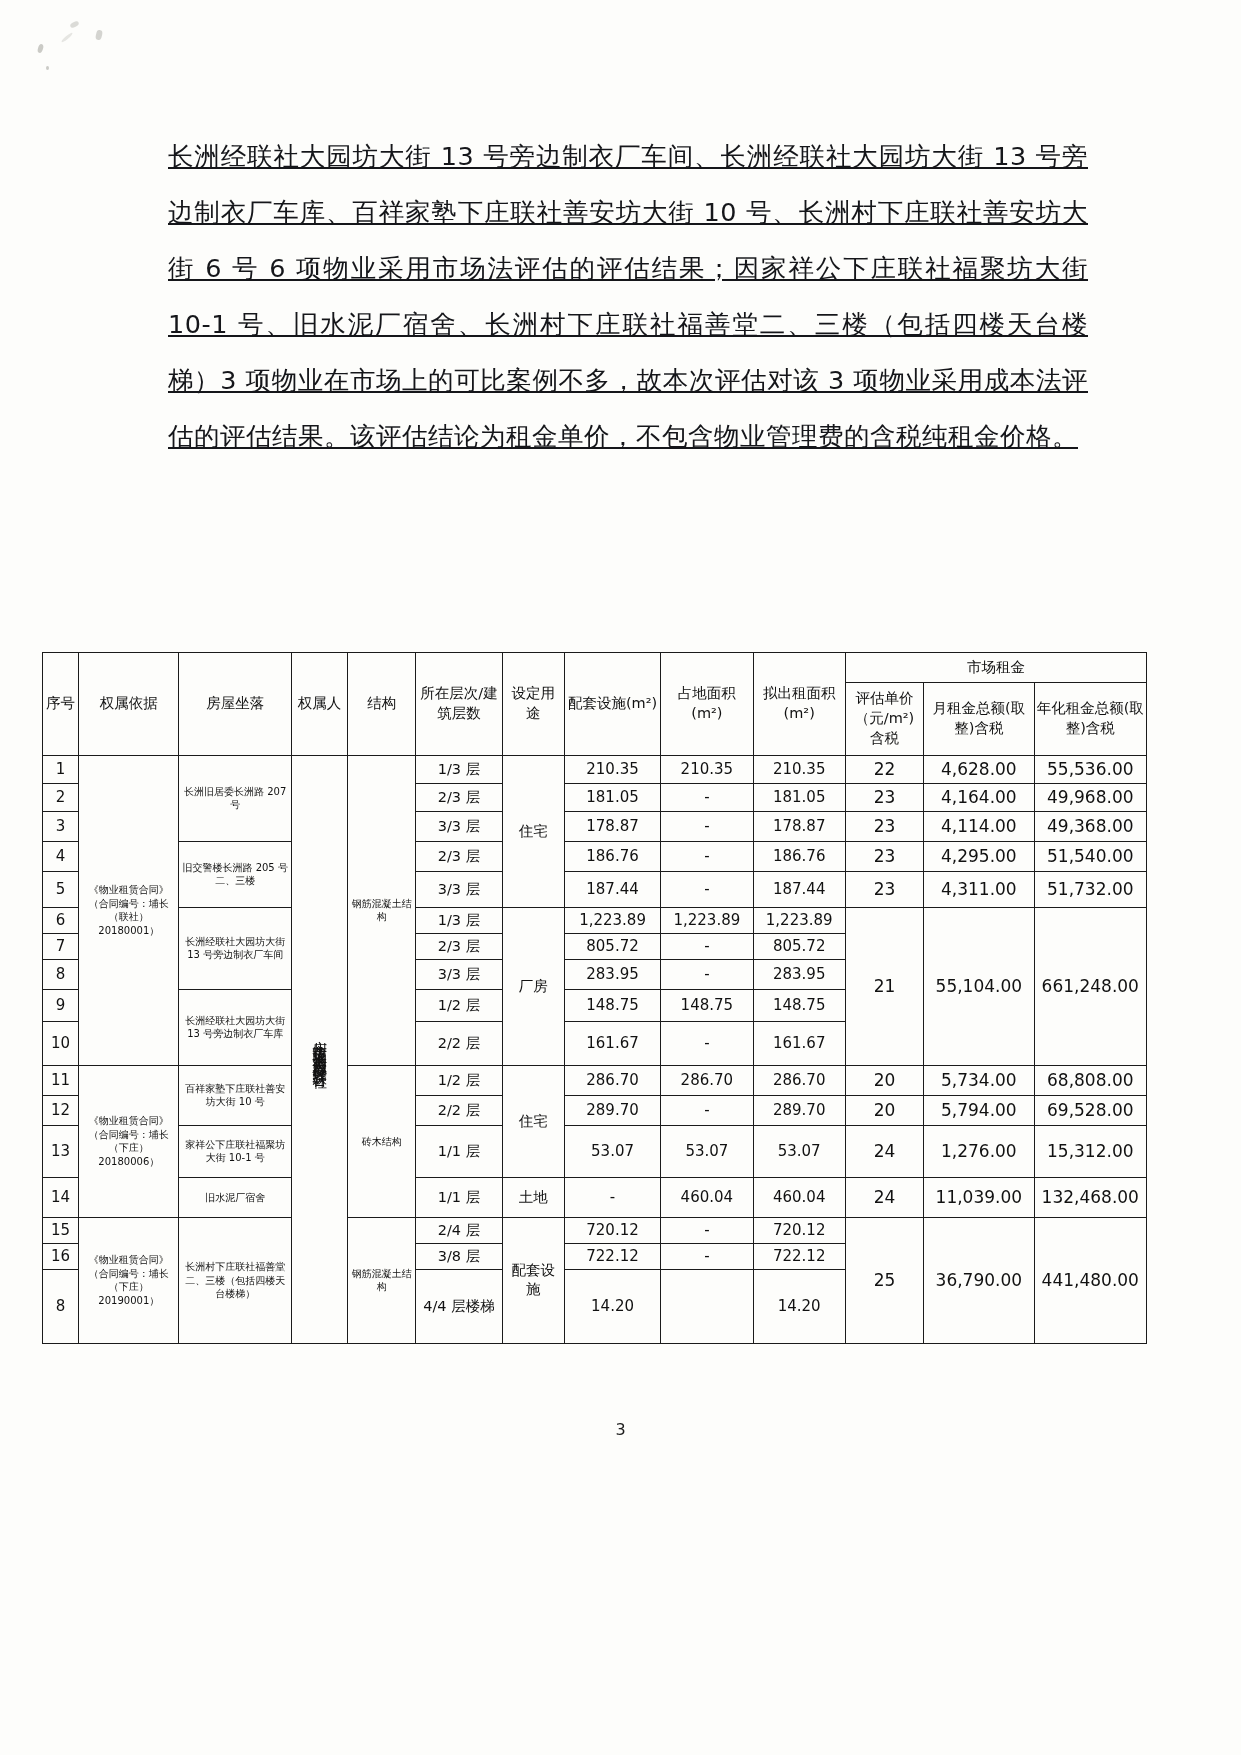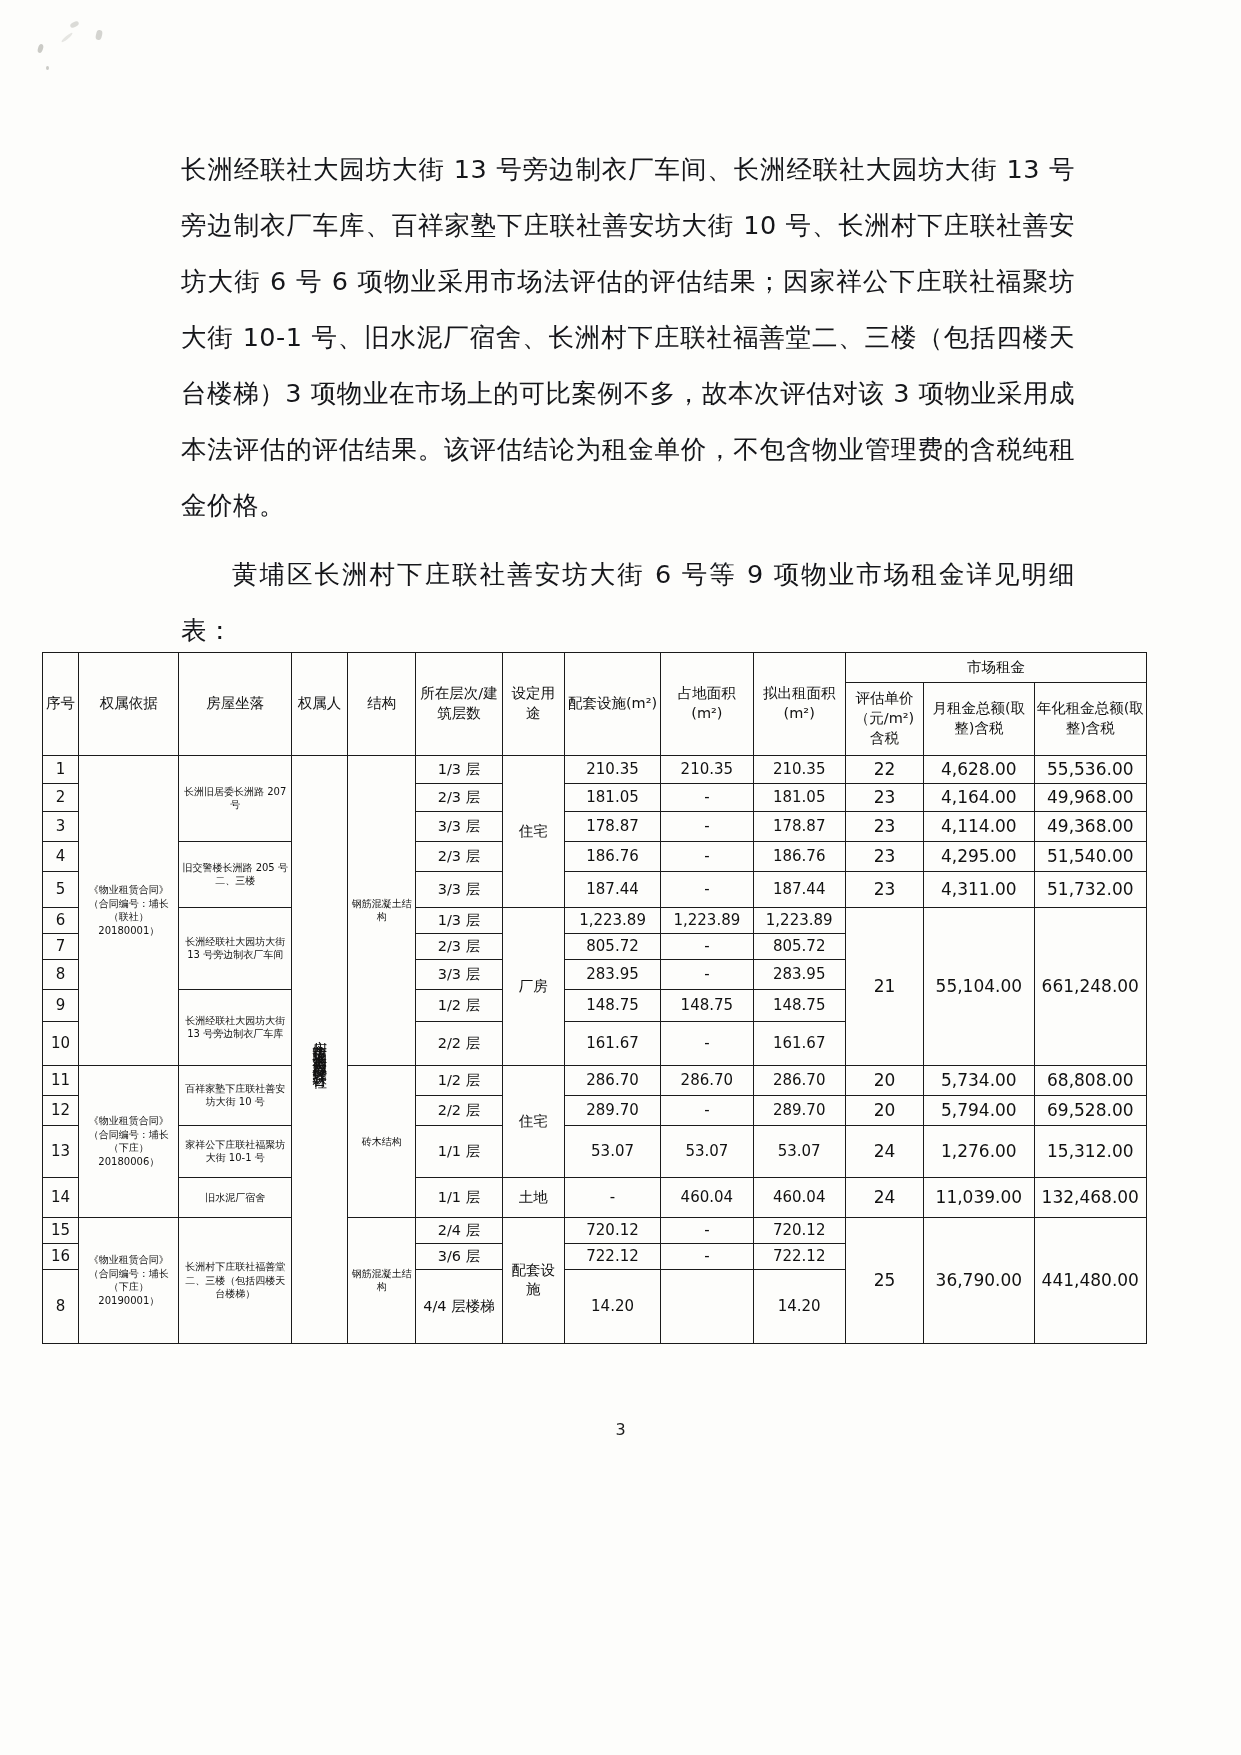--- a/index.html
+++ b/index.html
@@ -41,21 +41,22 @@
     top: 128px;
     width: 920px;
     font-size: 25.5px;
     line-height: 56px;
     letter-spacing: 0.5px;
     color: #15161a;
     text-align: justify;
     text-justify: inter-ideograph;
   }
   .body-text p {
-    margin: 13px;
+    margin: 0;
+    text-decoration: underline;
   }
   .indent { text-indent: 2em; }
 
   .table-wrap {
     position: absolute;
     left: 42px;
     top: 652px;
     width: 1105px;
   }
   table.mt {
@@ -122,21 +123,20 @@
 <div class="page">
 
   <div class="speck s1"></div>
   <div class="speck s2"></div>
   <div class="speck s3"></div>
   <div class="speck s4"></div>
   <div class="speck s5"></div>
 
   <div class="body-text">
     <p>长洲经联社大园坊大街 13 号旁边制衣厂车间、长洲经联社大园坊大街 13 号旁边制衣厂车库、百祥家塾下庄联社善安坊大街 10 号、长洲村下庄联社善安坊大街 6 号 6 项物业采用市场法评估的评估结果；因家祥公下庄联社福聚坊大街 10-1 号、旧水泥厂宿舍、长洲村下庄联社福善堂二、三楼（包括四楼天台楼梯）3 项物业在市场上的可比案例不多，故本次评估对该 3 项物业采用成本法评估的评估结果。该评估结论为租金单价，不包含物业管理费的含税纯租金价格。</p>
-    <p class="indent">黄埔区长洲村下庄联社善安坊大街 6 号等 9 项物业市场租金详见明细表：</p>
   </div>
 
   <div class="table-wrap">
     <table class="mt">
       <colgroup>
         <col class="c-seq">
           <col class="c-basis">
           <col class="c-addr">
           <col class="c-owner">
         <col class="c-struct">
@@ -323,21 +323,21 @@
             <td rowspan="3">配套设施</td>
             <td class="num-cell">720.12</td>
             <td class="num-cell">-</td>
             <td class="num-cell">720.12</td>
             <td rowspan="3" class="money">25</td>
             <td rowspan="3" class="money">36,790.00</td>
             <td rowspan="3" class="money">441,480.00</td>
           </tr>
           <tr style="height: 26px;">
             <td class="num-cell">16</td>
-            <td>3/6 层</td>
+            <td>3/8 层</td>
             <td class="num-cell">722.12</td>
             <td class="num-cell">-</td>
             <td class="num-cell">722.12</td>
           </tr>
           <tr style="height: 74px;">
             <td class="num-cell">8</td>
             <td>4/4 层楼梯</td>
             <td class="num-cell">14.20</td>
             <td class="num-cell"></td>
             <td class="num-cell">14.20</td>

